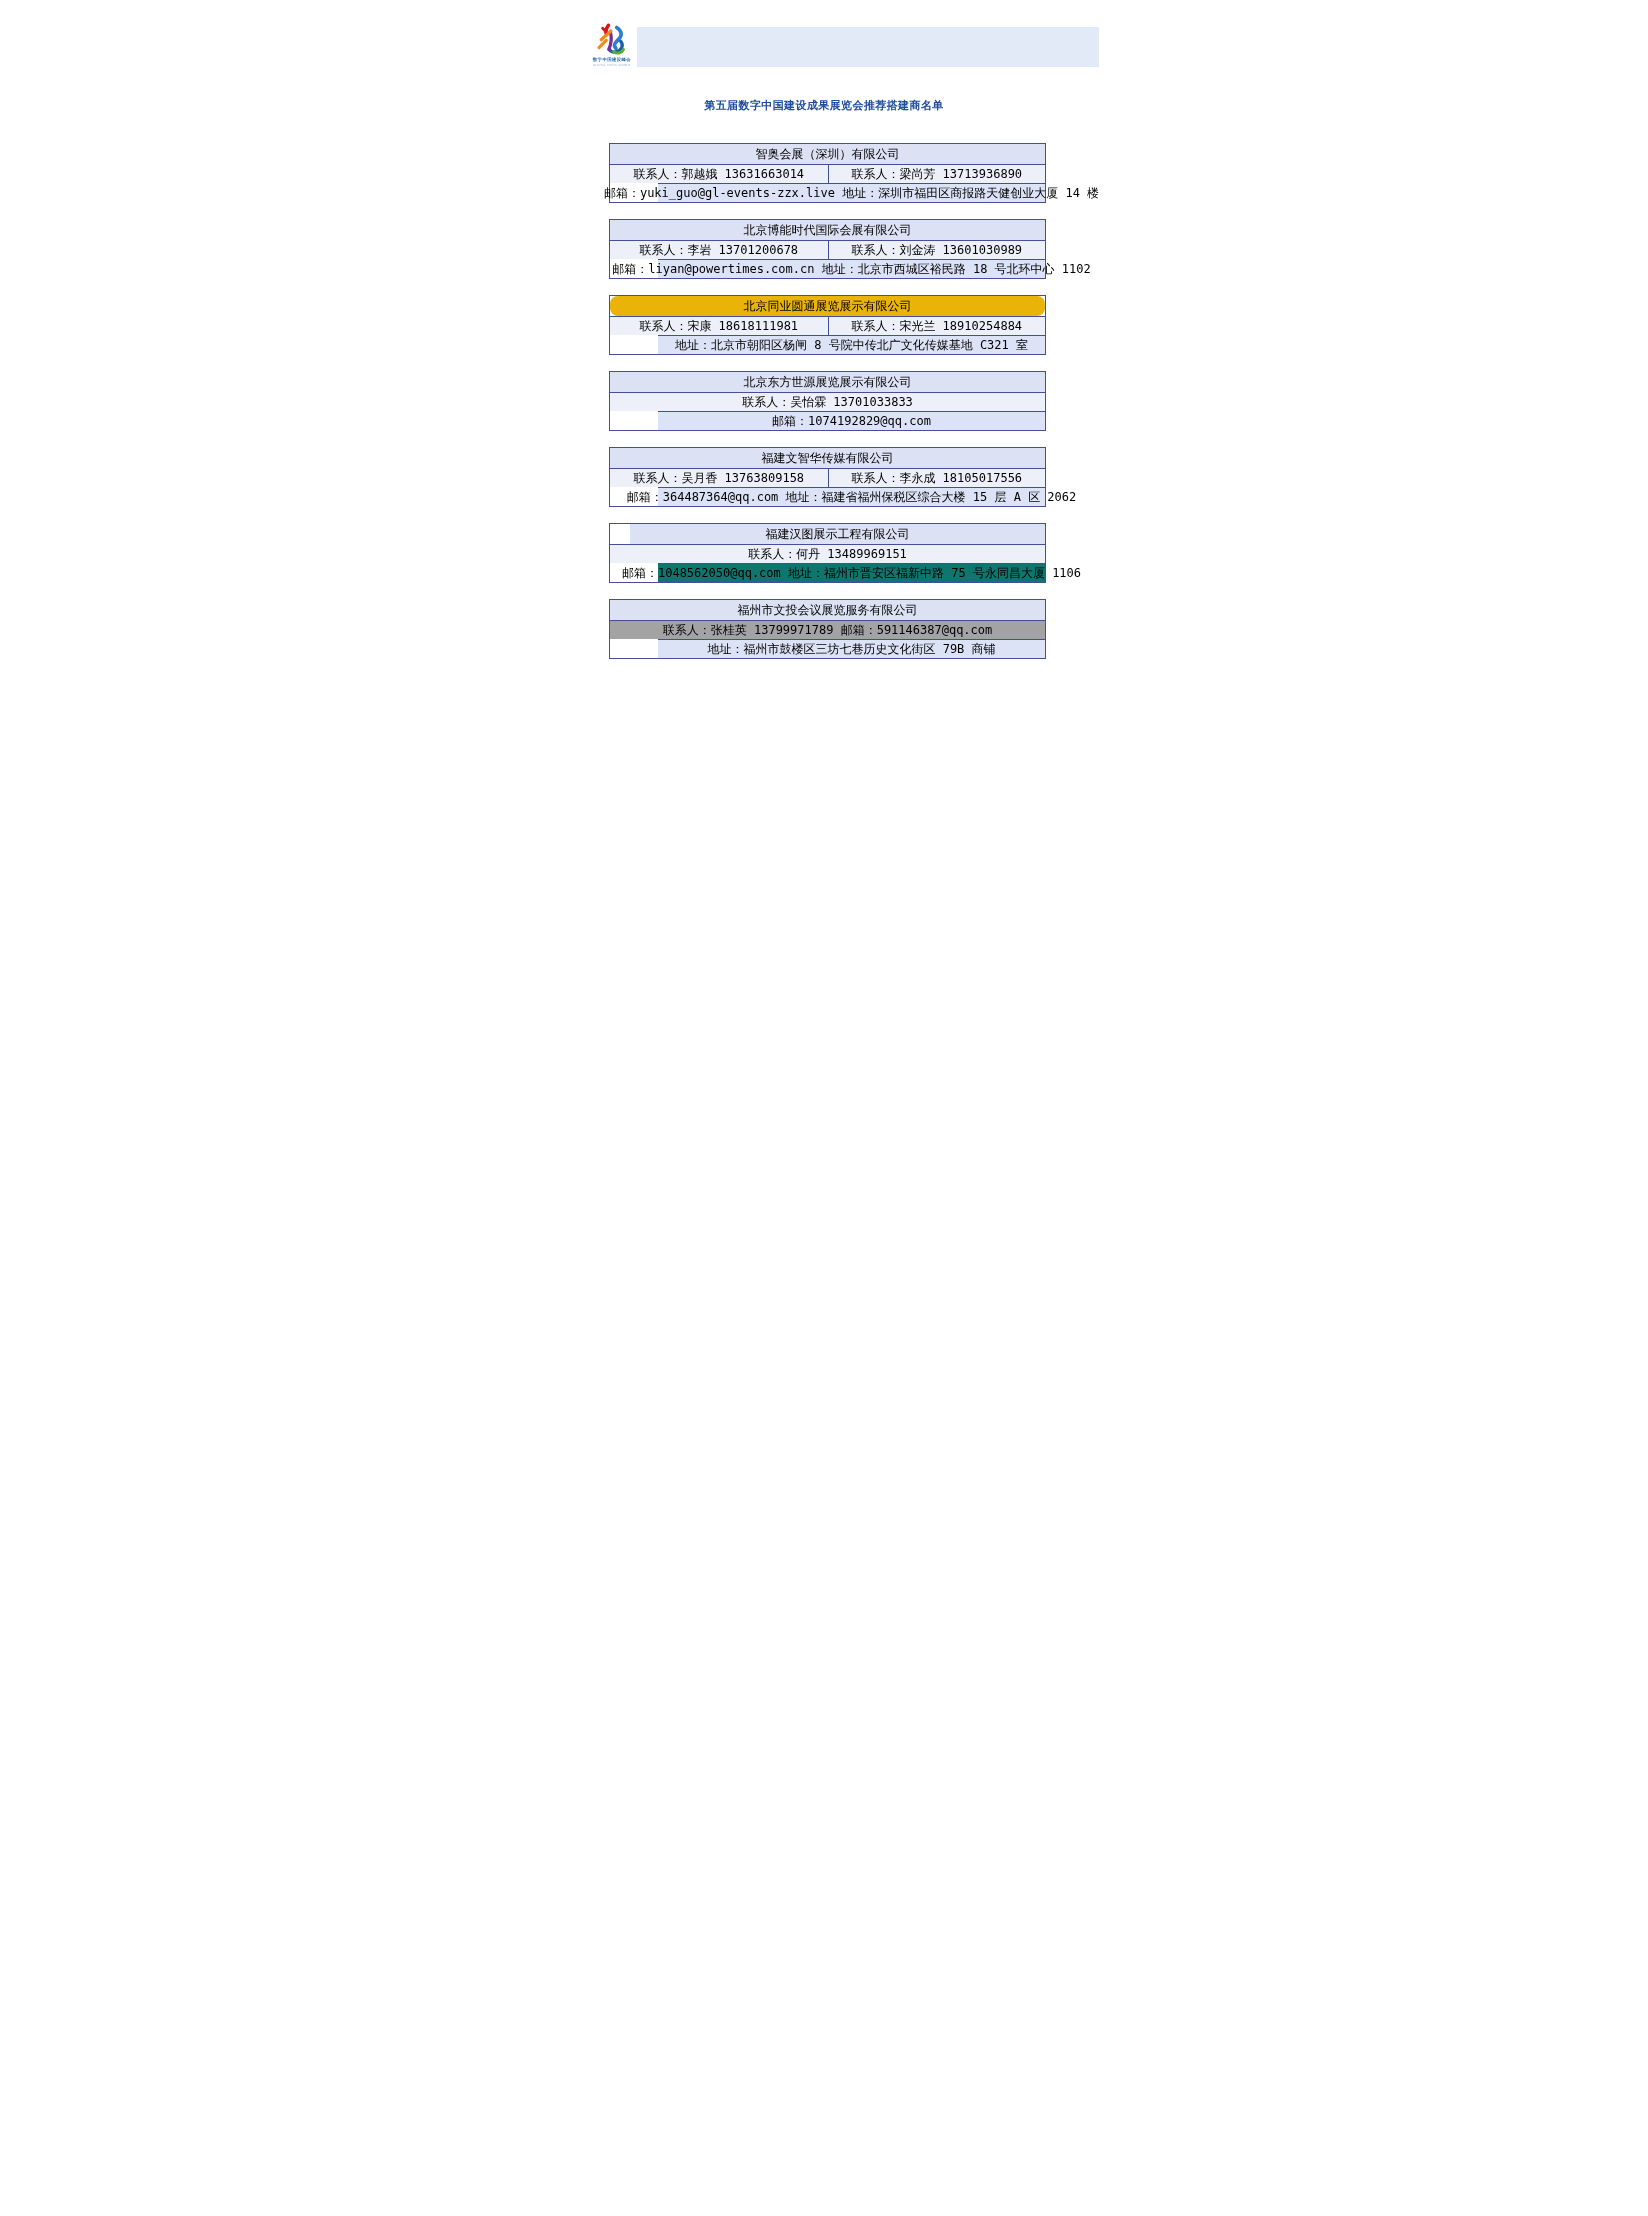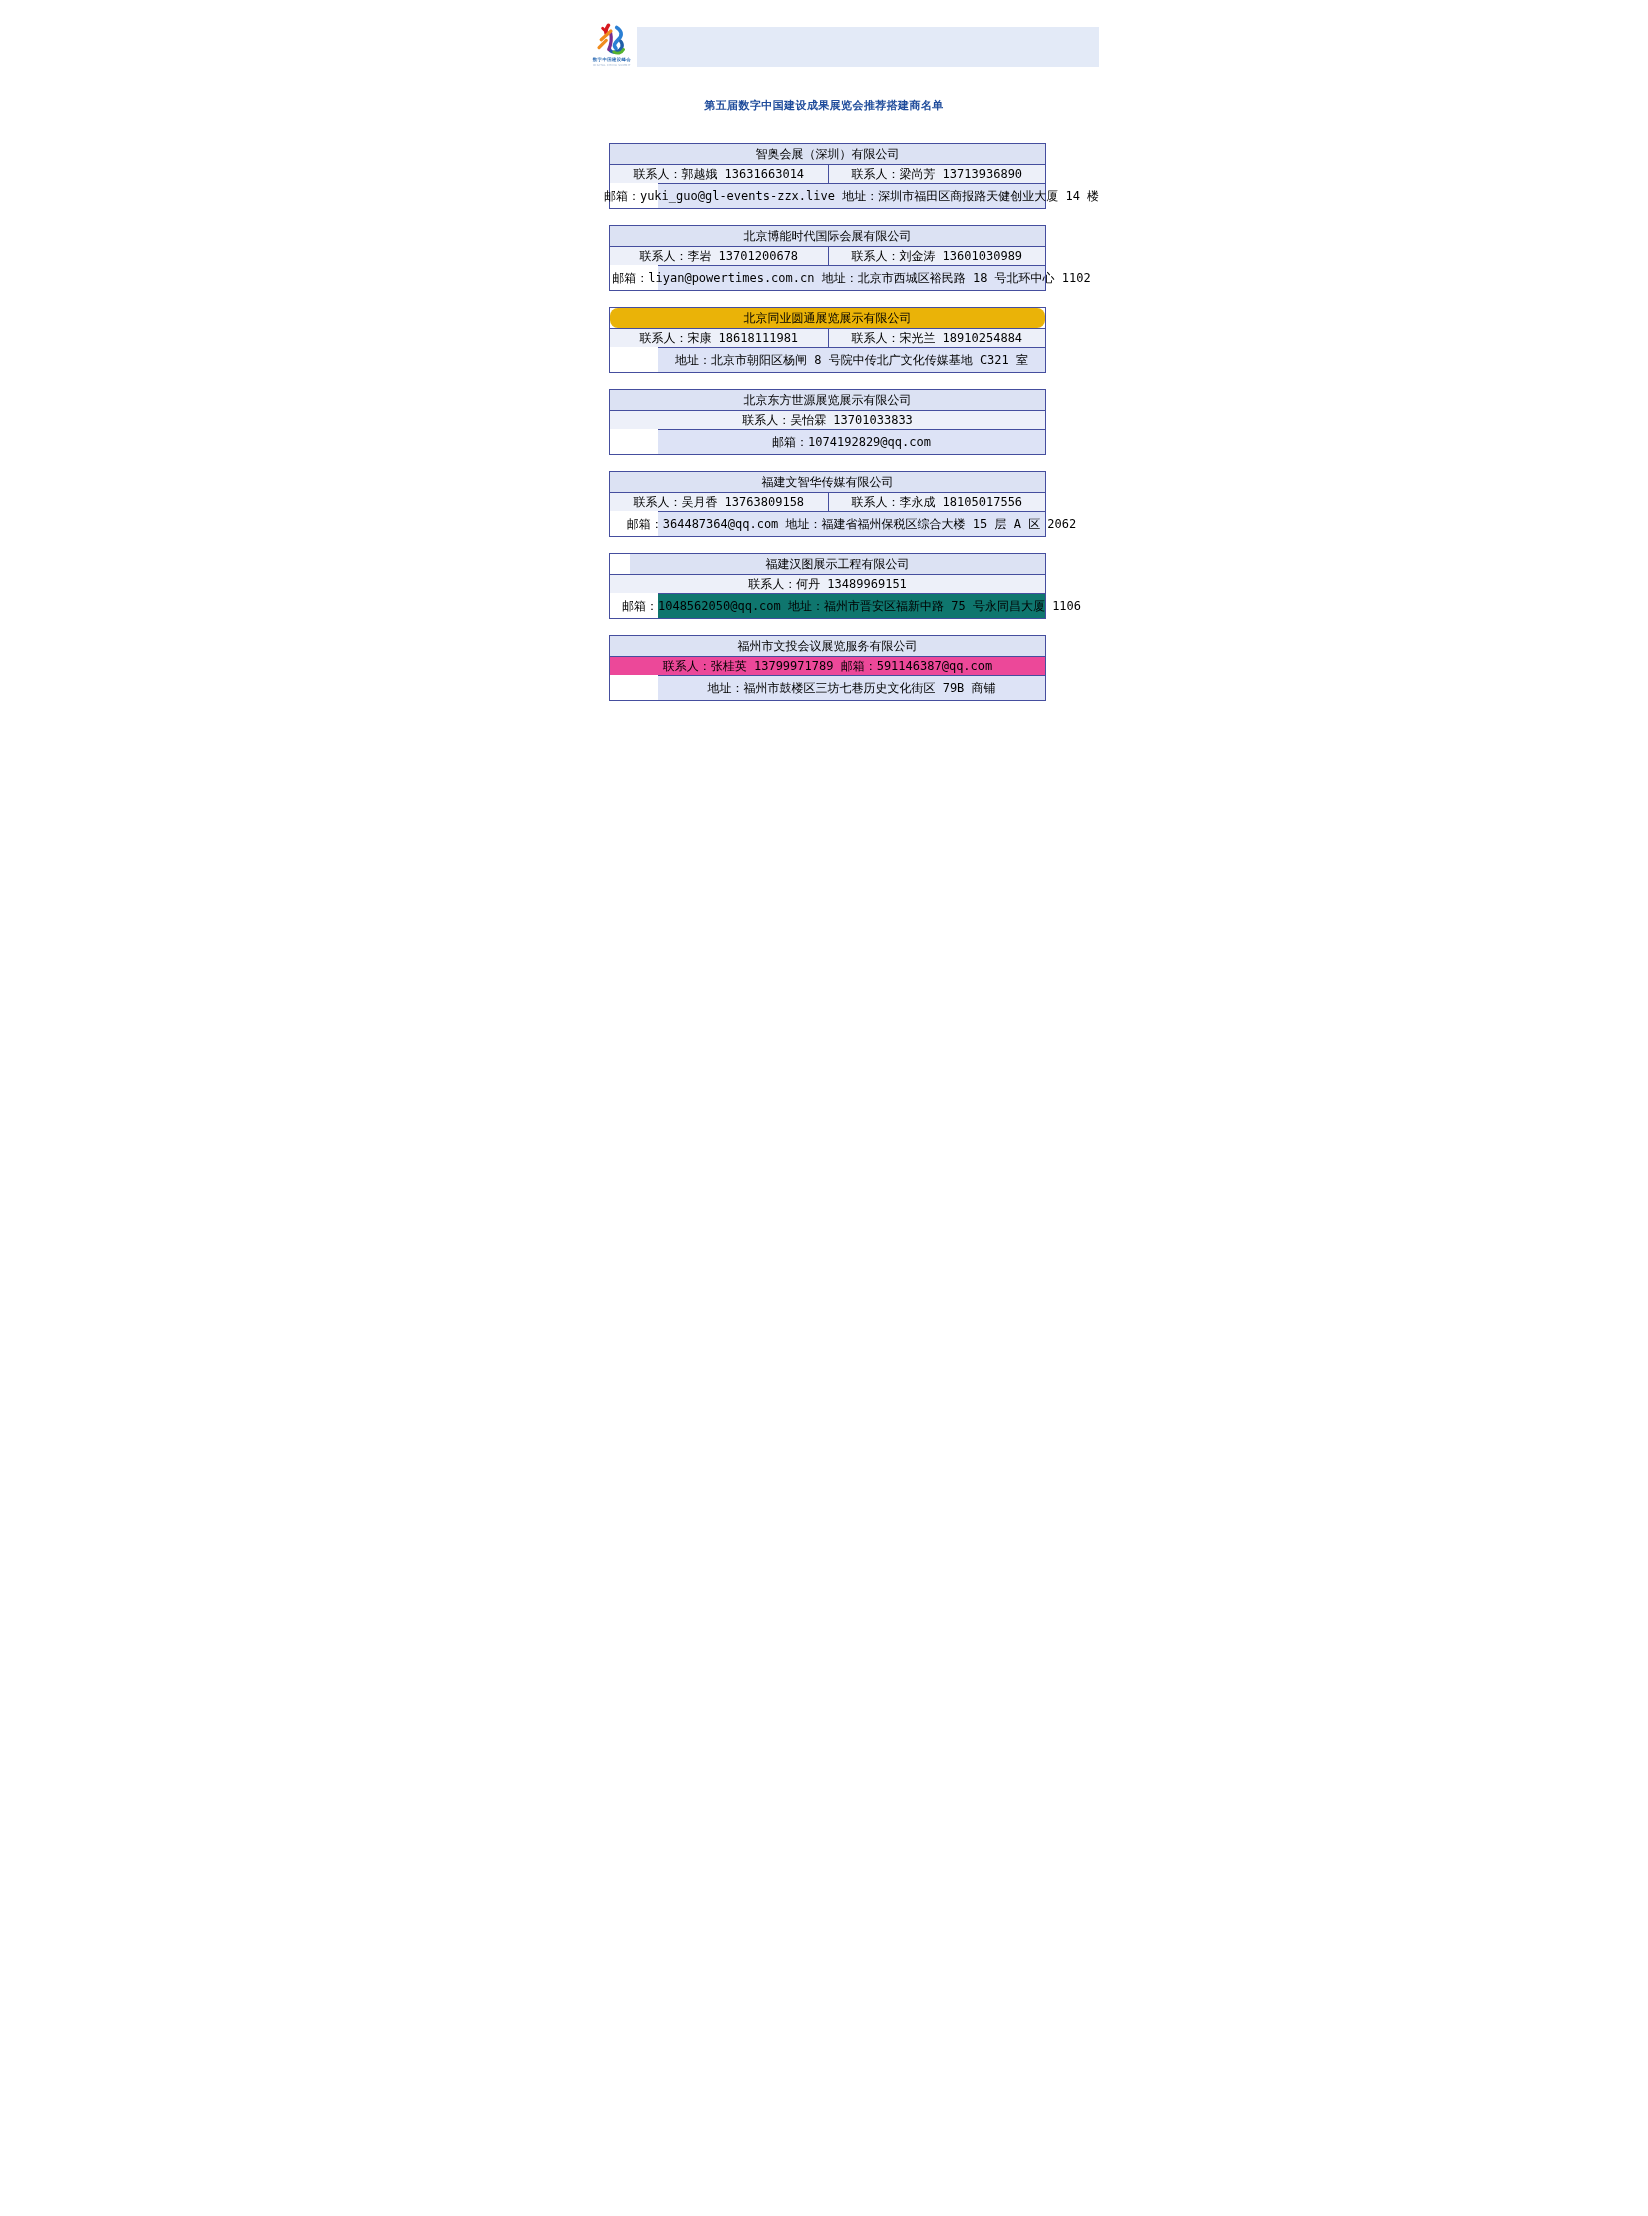--- a/index.html
+++ b/index.html
@@ -68,21 +68,21 @@
   }
   .row{
     box-sizing:border-box;
     display:flex;
     align-items:center;
     justify-content:center;
     text-align:center;
   }
   .row.header{height:20px;}
   .row.contacts{height:19px;border-top:0.9px solid var(--border);padding:0;justify-content:center;}
-  .row.detail{height:25px;border-top:0.9px solid var(--border);margin-left:48px;}
+  .row.detail{height:19px;border-top:0.9px solid var(--border);margin-left:48px;}
   .row.contacts .cell{
     box-sizing:border-box;
     flex:1 1 50%;
     height:100%;
     display:flex;
     align-items:center;
     justify-content:center;
   }
   .row.contacts .cell + .cell{border-left:0.4px solid var(--border);}
   .nowrap{white-space:nowrap;}
@@ -153,21 +153,21 @@
       </section>
       <section class="company-table">
         <div class="row header nowrap" style="background: rgb(220, 226, 243); margin-left: 20px;">福建汉图展示工程有限公司</div>
         <div class="row contacts" style="background: rgb(237, 240, 249);">
           <div class="cell nowrap">联系人：何丹 13489969151</div>
         </div>
         <div class="row detail nowrap" style="background: #0f766e;">邮箱：1048562050@qq.com 地址：福州市晋安区福新中路 75 号永同昌大厦 1106</div>
       </section>
       <section class="company-table">
         <div class="row header nowrap" style="background: rgb(220, 226, 243);">福州市文投会议展览服务有限公司</div>
-        <div class="row contacts" style="background: #ec4899;">
+        <div class="row contacts" style="background: #a3a3a3;">
           <div class="cell nowrap">联系人：张桂英 13799971789 邮箱：591146387@qq.com</div>
         </div>
         <div class="row detail nowrap" style="background: rgb(221, 227, 246);">地址：福州市鼓楼区三坊七巷历史文化街区 79B 商铺</div>
       </section>
     </div>
 
 </div>
 
 
 </body></html>

